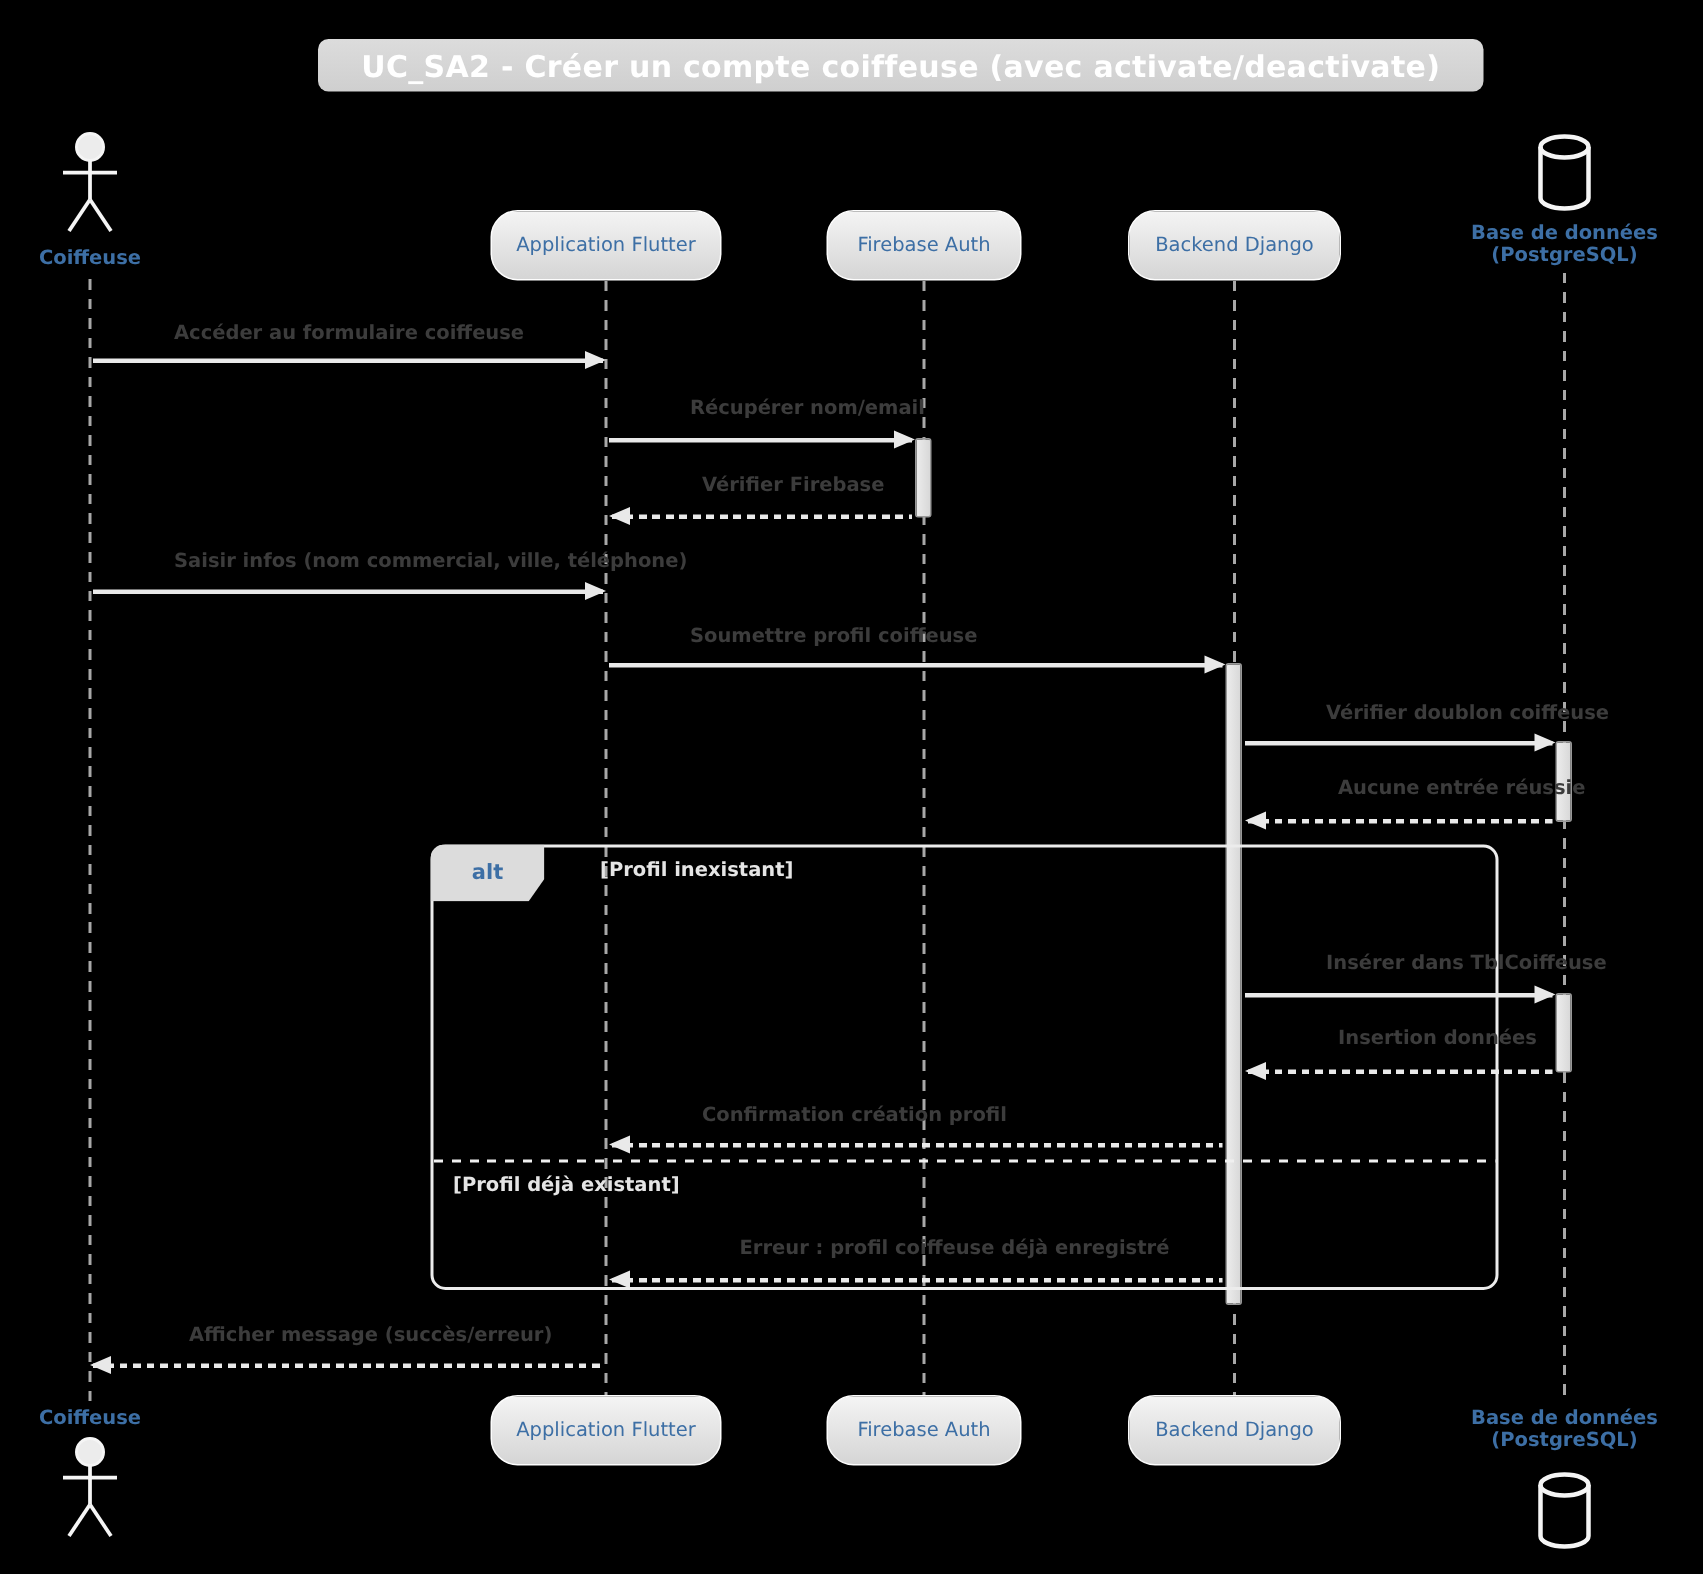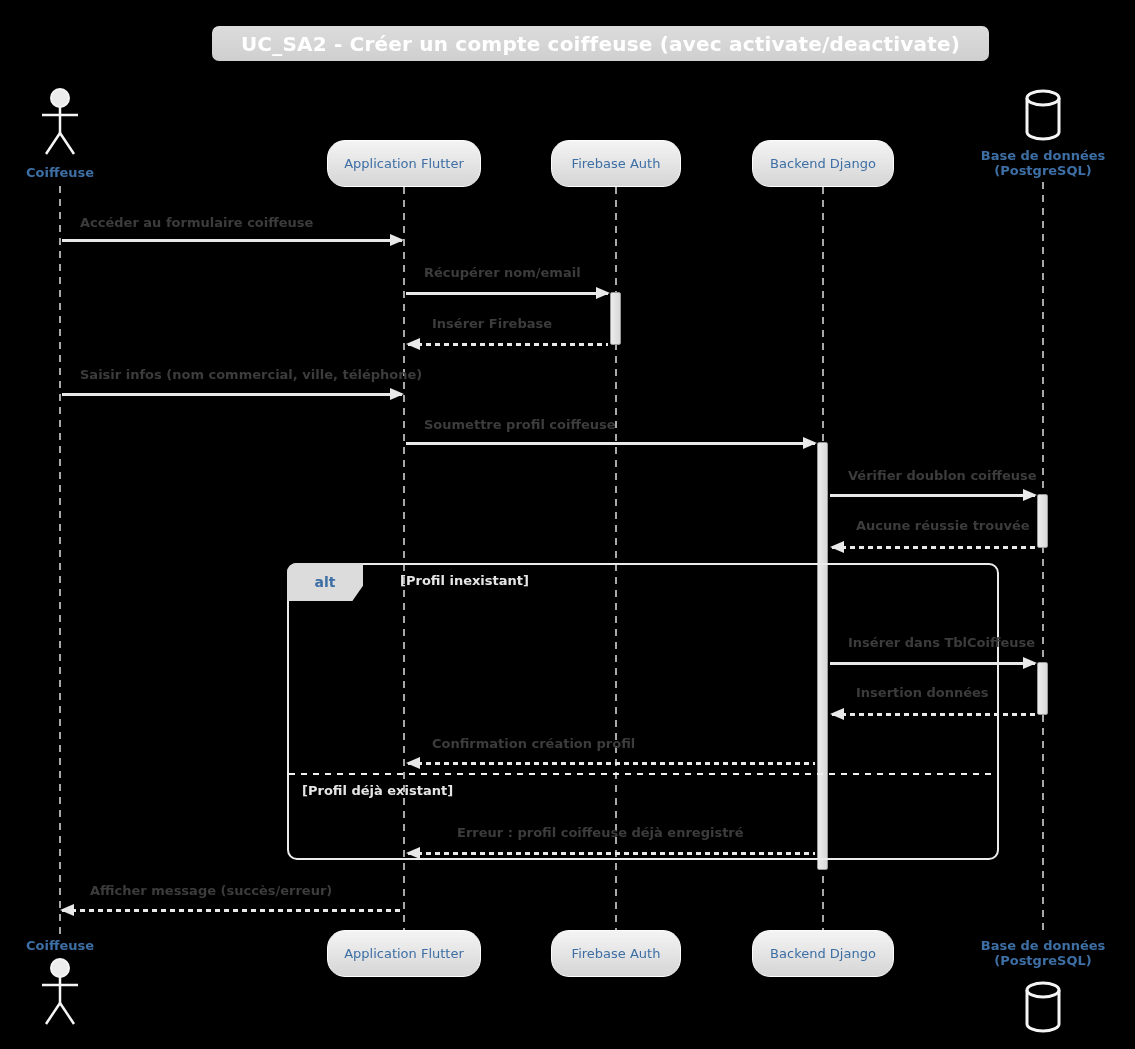--- a/index.html
+++ b/index.html
@@ -48,21 +48,21 @@
   
   .act {
     width:11px;
     background:linear-gradient(to right,#ececec,#d8d8d8);
     border:1px solid #989898;
     border-radius:2px;
   }
 
   
   .msg-label {
-    font-size:13px; color:#3c3c3c; font-weight:700; white-space:nowrap;
+    font-size:13px; color:#3c3c3c; font-weight:700; white-space:nowrap;margin-left:36px;
   }
   .arr { height:3px; }
   .arr.solid { background:#e9e9e9; }
   .arr.dashed { background:repeating-linear-gradient(to right,#e9e9e9 0 5px,transparent 5px 9px); }
   .head { position:absolute; width:0; height:0; top:-5px;
     border-top:6px solid transparent; border-bottom:6px solid transparent; }
   .head-r { right:-2px; border-left:14px solid #e9e9e9; }
   .head-l { left:-2px;  border-right:14px solid #e9e9e9; }
 
   
@@ -134,41 +134,41 @@
 <div class="abs msg-label" style="left:80px;  top:215px;">Accéder au formulaire coiffeuse</div>
 <div class="abs arr solid" style="left:62px;  top:239px; width:340px;">
     <span class="head head-r"></span>
   </div>
 
 <div class="abs msg-label" style="left:424px; top:265px;">Récupérer nom/email</div>
 <div class="abs arr solid" style="left:406px; top:292px; width:202px;">
     <span class="head head-r"></span>
   </div>
 
-<div class="abs msg-label" style="left:432px; top:316px;">Insérer Firebase</div>
+<div class="abs msg-label" style="left:432px; top:316px;">Vérifier Firebase</div>
 <div class="abs arr dashed" style="left:408px; top:343px; width:200px;">
     <span class="head head-l"></span>
   </div>
 
 <div class="abs msg-label" style="left:80px;  top:367px;">Saisir infos (nom commercial, ville, téléphone)</div>
 <div class="abs arr solid" style="left:62px;  top:393px; width:340px;">
     <span class="head head-r"></span>
   </div>
 
 <div class="abs msg-label" style="left:424px; top:417px;">Soumettre profil coiffeuse</div>
 <div class="abs arr solid" style="left:406px; top:442px; width:409px;">
     <span class="head head-r"></span>
   </div>
 
 <div class="abs msg-label" style="left:848px; top:468px;">Vérifier doublon coiffeuse</div>
 <div class="abs arr solid" style="left:830px; top:494px; width:205px;">
     <span class="head head-r"></span>
   </div>
 
-<div class="abs msg-label" style="left:856px; top:518px;">Aucune réussie trouvée</div>
+<div class="abs msg-label" style="left:856px; top:518px;">Aucune entrée réussie</div>
 <div class="abs arr dashed" style="left:832px; top:546px; width:203px;">
     <span class="head head-l"></span>
   </div>
 
 <div class="abs msg-label" style="left:848px; top:635px;">Insérer dans TblCoiffeuse</div>
 <div class="abs arr solid" style="left:830px; top:662px; width:205px;">
     <span class="head head-r"></span>
   </div>
 
 <div class="abs msg-label" style="left:856px; top:685px;">Insertion données</div>

